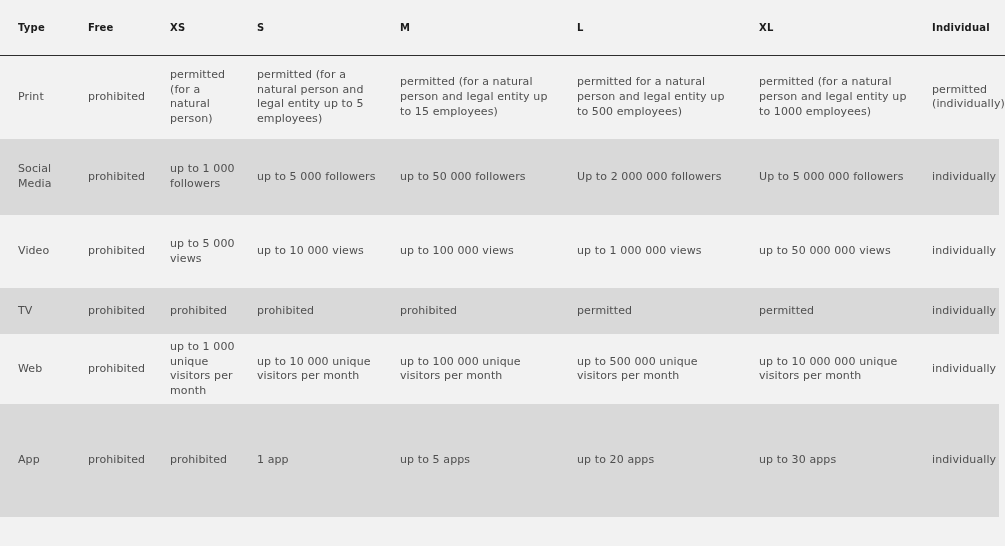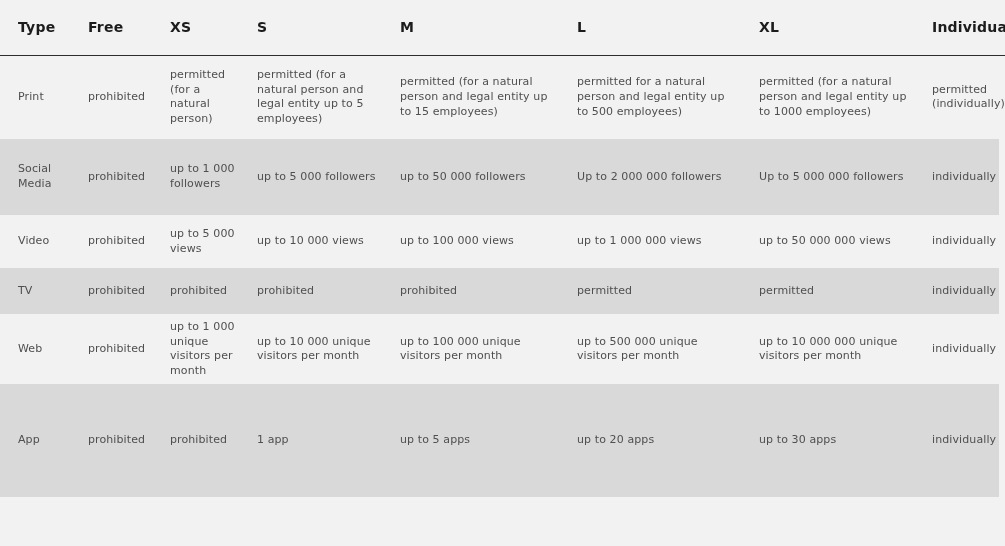--- a/index.html
+++ b/index.html
@@ -21,21 +21,21 @@
   }
   table.license-table {
     width: 1005px;
     border-collapse: collapse;
     table-layout: fixed;
   }
   thead th {
     height: 55px;
     text-align: left;
     vertical-align: middle;
-    font-size: 14px;
+    font-size: 10px;
     font-weight: bold;
     color: var(--header-text);
     letter-spacing: 0.2px;
     padding: 0 14px 0 0;
     border-bottom: 1px solid var(--divider);
     white-space: nowrap;
     overflow: hidden;
   }
   th:first-child, td:first-child { padding-left: 18px; }
   tbody td {
@@ -46,21 +46,21 @@
     padding: 6px 20px 6px 0;
     letter-spacing: 0.1px;
     overflow: hidden;
   }
   td:last-child, th:last-child { padding-right: 10px; }
   tbody tr:nth-child(even) { background: var(--stripe); }
   tbody tr:nth-child(even) td:last-child { box-shadow: inset -6px 0 0 0 var(--background); }
   
   tbody tr:nth-child(1) { height: 84px; }
   tbody tr:nth-child(2) { height: 76px; }
-  tbody tr:nth-child(3) { height: 53px; margin-top: 44px; }
+  tbody tr:nth-child(3) { height: 73px; margin-top: 44px; }
   tbody tr:nth-child(4) { height: 46px; }
   tbody tr:nth-child(5) { height: 49px; margin-left: 32px; }
   tbody tr:nth-child(6) { height: 113px; }
   tbody tr:nth-child(7) { height: 64px; }
 </style>
 </head>
 <body>
 
 <table class="license-table">
   <colgroup>

